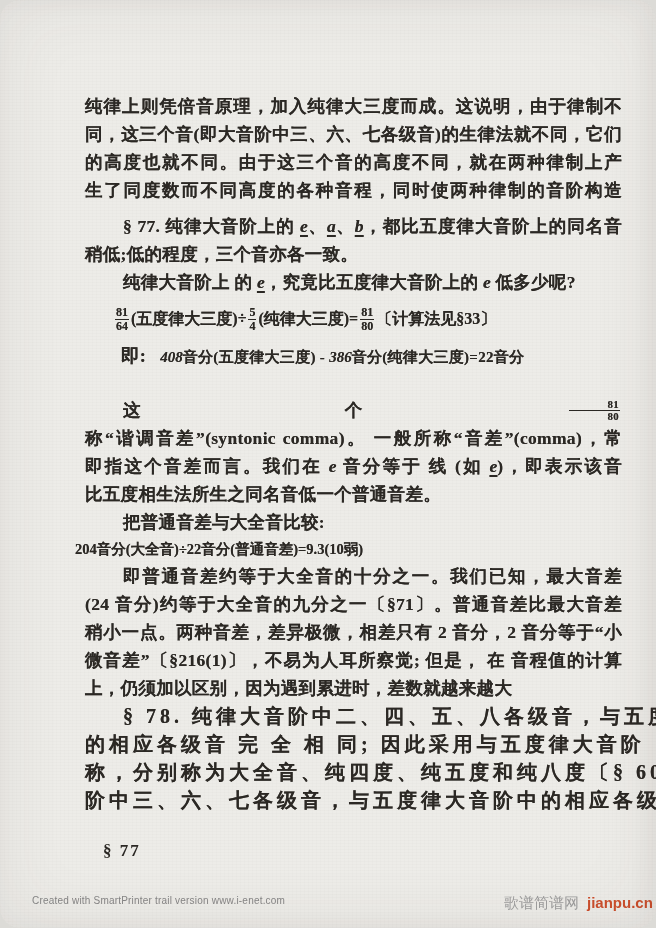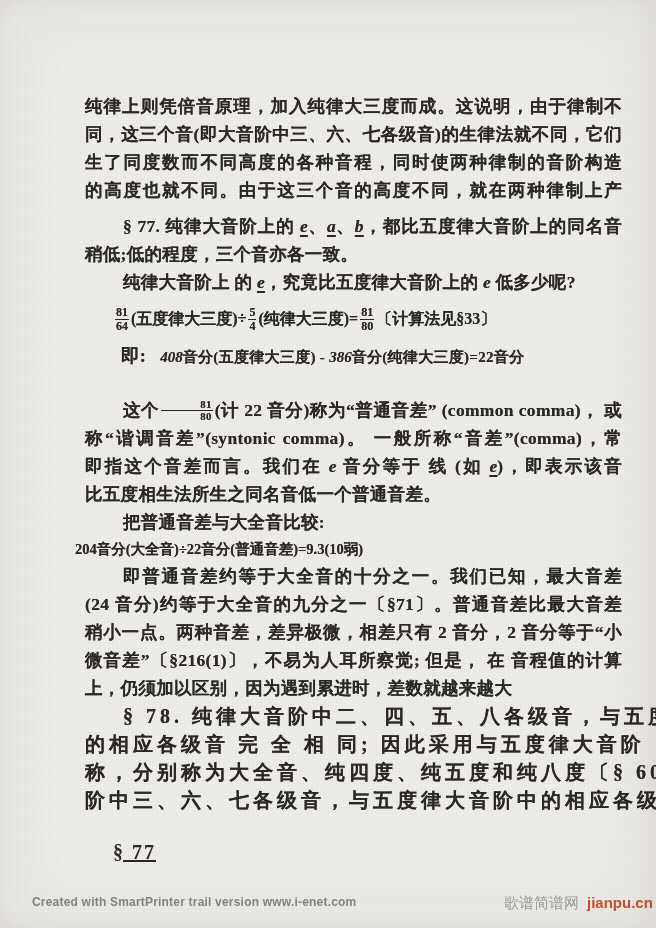--- a/index.html
+++ b/index.html
@@ -50,50 +50,50 @@
   .formula1 .frac{font-size:12px;transform:none;}
   .formula2{height:28px;line-height:28px;padding-left:36px;font-size:15px;white-space:pre;}
   .f2label{font-size:18.5px;margin-right:14px;}
   .m8{margin-top:8px;}
   .m26{margin-top:26px;}
   .formula3{height:26px;line-height:26px;font-size:14.5px;margin-left:-10px;white-space:pre;letter-spacing:0;}
 
   .sec78 .ln{white-space:nowrap;font-size:20px;letter-spacing:4px;}
 
   .pagenum{
-    position:absolute;left:113px;top:841px;font-size:20px;font-weight:bold;
-    font-family:"Liberation Serif",serif;letter-spacing:2px;text-decoration:underline;
+    position:absolute;left:103px;top:841px;font-size:17px;font-weight:bold;
+    font-family:"Liberation Serif",serif;letter-spacing:2px;
   }
 
   .footer-left{
     position:absolute;left:32px;top:895px;
     font-family:"Liberation Sans","DejaVu Sans",sans-serif;
-    font-size:12px;color:var(--footer_gray,#858585);letter-spacing:0.2px;
-    text-shadow:none;font-weight:bold;
+    font-size:10px;color:var(--footer_gray,#858585);letter-spacing:0.2px;
+    text-shadow:none;font-weight:normal;
   }
   .footer-right{
     position:absolute;left:504px;top:894px;white-space:nowrap;
     font-family:"Liberation Sans","DejaVu Sans",sans-serif;font-size:15px;
   }
   .site-name{color:var(--footer_gray2,#9c9c9c);text-align:center;}
   .site-url{color:var(--footer_orange,#cb4e2c);font-weight:bold;margin-left:8px;}
 </style>
 </head>
 <body>
 
 <div class="page">
   <div class="grain"></div>
 
   <div class="text">
 
     <div class="para">
       <div class="ln j">纯律上则凭倍音原理，加入纯律大三度而成。这说明，由于律制不</div>
       <div class="ln j">同，这三个音(即大音阶中三、六、七各级音)的生律法就不同，它们</div>
+      <div class="ln j">的高度也就不同。由于这三个音的高度不同，就在两种律制上产</div>
       <div class="ln j">生了同度数而不同高度的各种音程，同时使两种律制的音阶构造</div>
-      <div class="ln j">的高度也就不同。由于这三个音的高度不同，就在两种律制上产</div>
     </div>
 
     <div class="para m8">
       <div class="ln j ind"><span>§ 77.  纯律大音阶上的 </span><span class="it ul">e</span><span>、</span><span class="it ul">a</span><span>、</span><span class="it ul">b</span><span>，都比五度律大音阶上的同名音</span></div>
       <div class="ln">稍低;低的程度，三个音亦各一致。</div>
     </div>
 
     <div class="ln ind"><span>纯律大音阶上 的 </span><span class="it ul">e</span><span>，究竟比五度律大音阶上的 </span><span class="it">e</span><span> 低多少呢?</span></div>
 
     <div class="formula1">
@@ -113,21 +113,21 @@
         </span>
         <span>〔计算法见§33〕</span>
       </div>
 
     <div class="formula2"><span class="f2label">即:</span><span><span class="it">408</span><span>音分(五度律大三度) - </span><span class="it">386</span><span>音分(纯律大三度)=22音分</span></span></div>
 
     <div class="para m26">
       <div class="ln j ind"><span>这个</span><span class="frac">
             <span class="fn">81</span>
             <span class="fd">80</span>
-          </span><span>(计 22 音分)称为“普通音差” (common comma)， 或</span></div>
+          </span></div>
       <div class="ln j">称“谐调音差”(syntonic comma)。 一般所称“音差”(comma)，常</div>
       <div class="ln j"><span>即指这个音差而言。我们在 </span><span class="it">e</span><span> 音分等于 线 (如 </span><span class="it ul">e</span><span>)，即表示该音</span></div>
       <div class="ln">比五度相生法所生之同名音低一个普通音差。</div>
     </div>
 
     <div class="ln ind">把普通音差与大全音比较:</div>
 
     <div class="formula3">204音分(大全音)÷22音分(普通音差)=9.3(10弱)</div>
 
     <div class="para">

